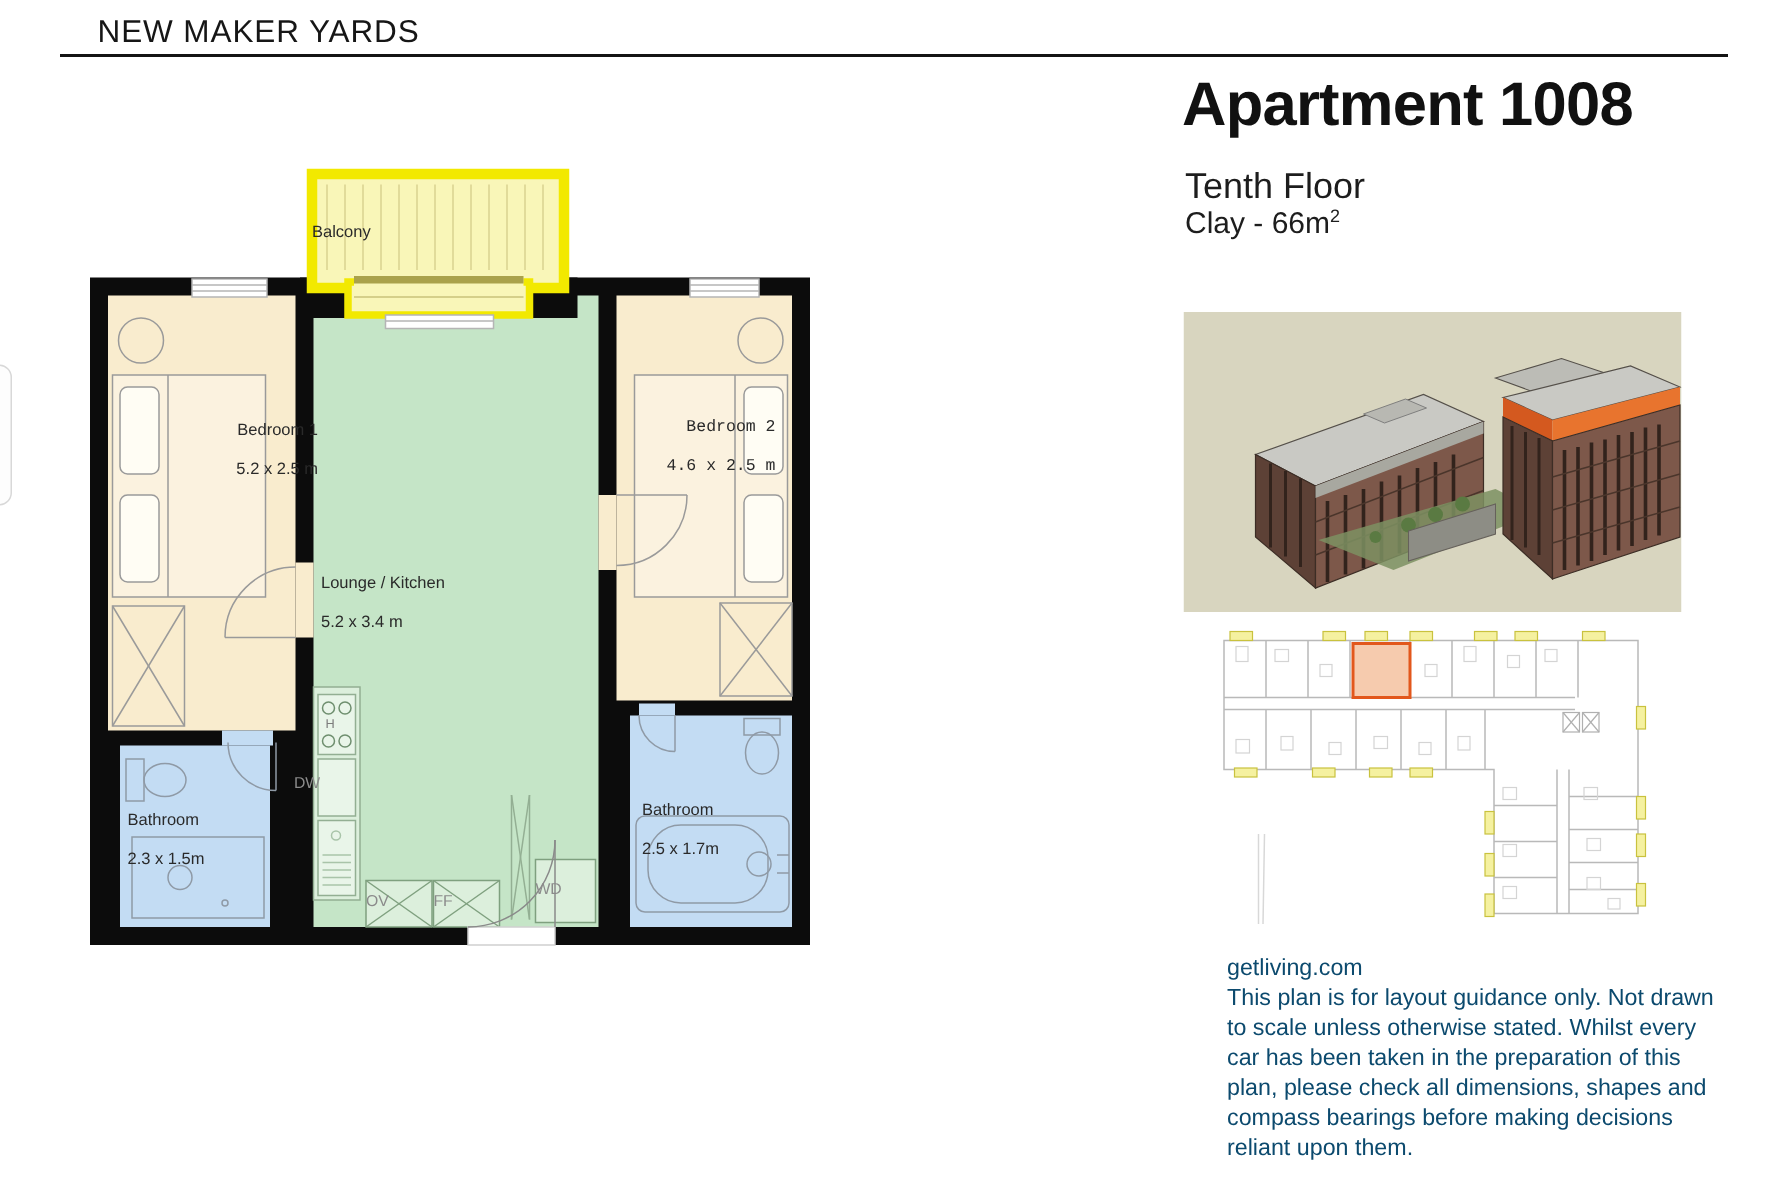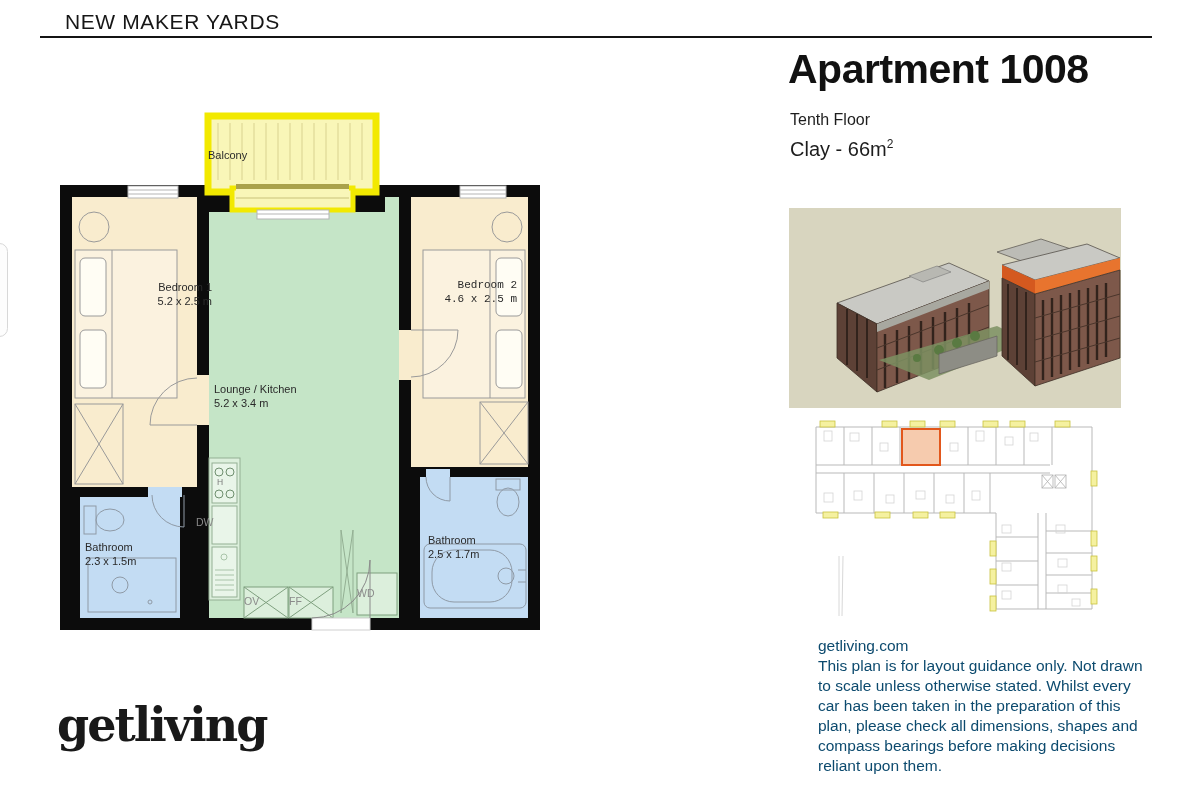--- a/index.html
+++ b/index.html
@@ -12,40 +12,40 @@
                    letter-spacing:.6px; color:#161616; }
   .header-rule { position:absolute; left:40px; top:36px; width:1112px; height:2px; background:#141414; }
 
   
   .edge-tab { position:absolute; left:-9px; top:243px; width:17px; height:94px; background:#fdfdfd;
               border:1px solid #d8d8d8; border-radius:9px; }
 
   
   .apt-title { position:absolute; left:788px; top:46px; font-size:41px; font-weight:800;
                letter-spacing:-.5px; color:#111; }
-  .apt-floor { position:absolute; left:790px; top:111px; font-size:16px; color:#1d1d1d; }
+  .apt-floor { position:absolute; left:790px; top:111px; font-size:24px; color:#1d1d1d; }
   .apt-type  { position:absolute; left:790px; top:137px; font-size:20px; color:#1d1d1d; }
   .apt-type sup { font-size:12px; }
 
   .render-box { position:absolute; left:789px; top:208px; width:332px; height:200px; }
   .siteplan-box { position:absolute; left:810px; top:413px; width:295px; height:212px; }
 
   .info-block { position:absolute; left:818px; top:636px; width:336px; font-size:15.5px;
                 line-height:20px; color:#0c4a6e; }
   .info-site  { display:block; }
 
   
   .logo { position:absolute; left:57px; top:698px; font-family:"DejaVu Serif", serif;
           font-weight:700; font-size:46px; letter-spacing:-2px; color:#191919; }
 
   
   .plan { position:absolute; left:60px; top:110px; width:480px; height:525px; }
   .plan svg { position:absolute; left:0; top:0; }
   .plan-label { position:absolute; font-size:11px; line-height:1.3; color:#2a2a2a; }
-  .plan-label .dims { display:block; }
+  .plan-label .dims { display:block;margin-top:12px; }
   .lbl-left { text-align:right; }
   .lbl-appl { color:#8b8b8b; font-size:10.5px; }
   .lbl-hob  { color:#7c7c7c; font-size:8.5px; }
 </style>
 </head>
 <body>
 
 <div class="page">
 
   <div class="project-title">NEW MAKER YARDS</div>
@@ -386,15 +386,14 @@
       <rect x="92" y="16" width="38" height="36" fill="#efa06b" fill-opacity="0.55" stroke="#e2571c" stroke-width="2"></rect>
       <path d="M29,143 L29,203 M33,143 L32,203" stroke="#d8d8d8" stroke-width="1"></path>
     </svg>
   </div>
 
   <div class="info-block">
     <span class="info-site">getliving.com</span>
     <span>This plan is for layout guidance only. Not drawn to scale unless otherwise stated. Whilst every car has been taken in the preparation of this plan, please check all dimensions, shapes and compass bearings before making decisions reliant upon them.</span>
   </div>
 
-  <div class="logo">getliving</div>
 
 </div>
 
 </body></html>

